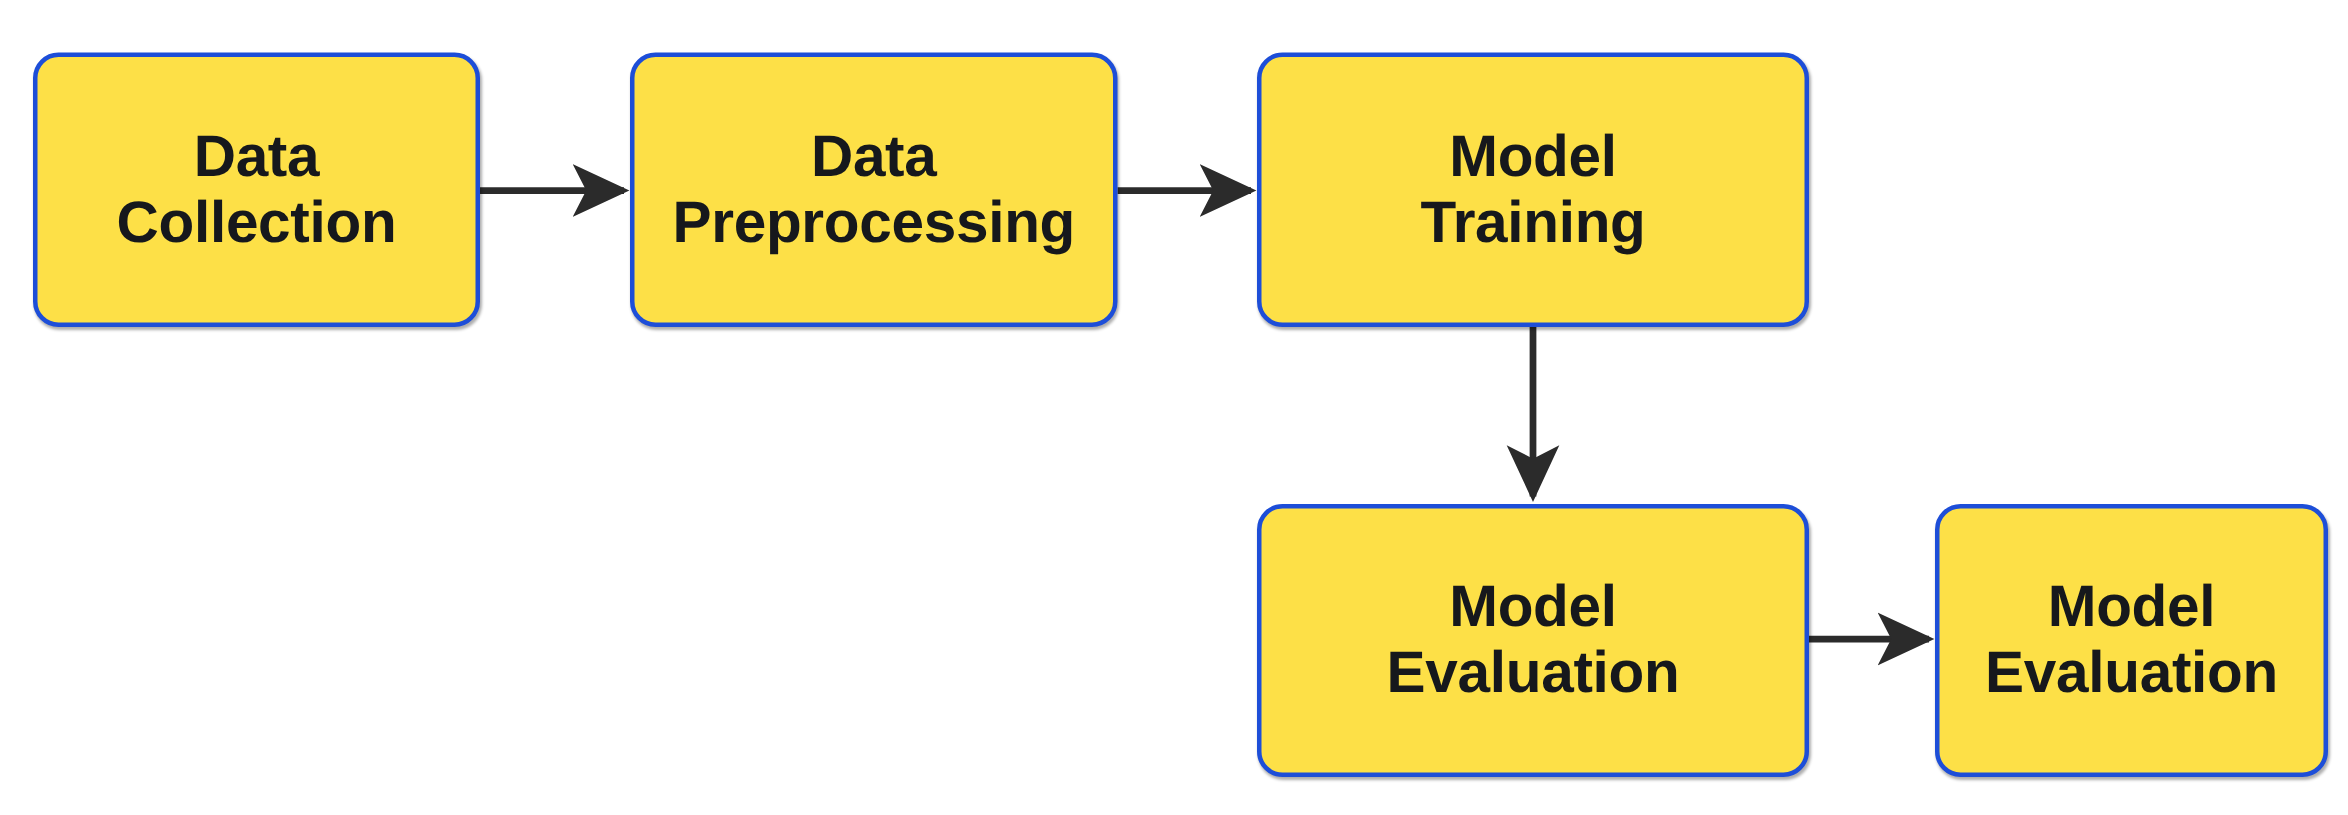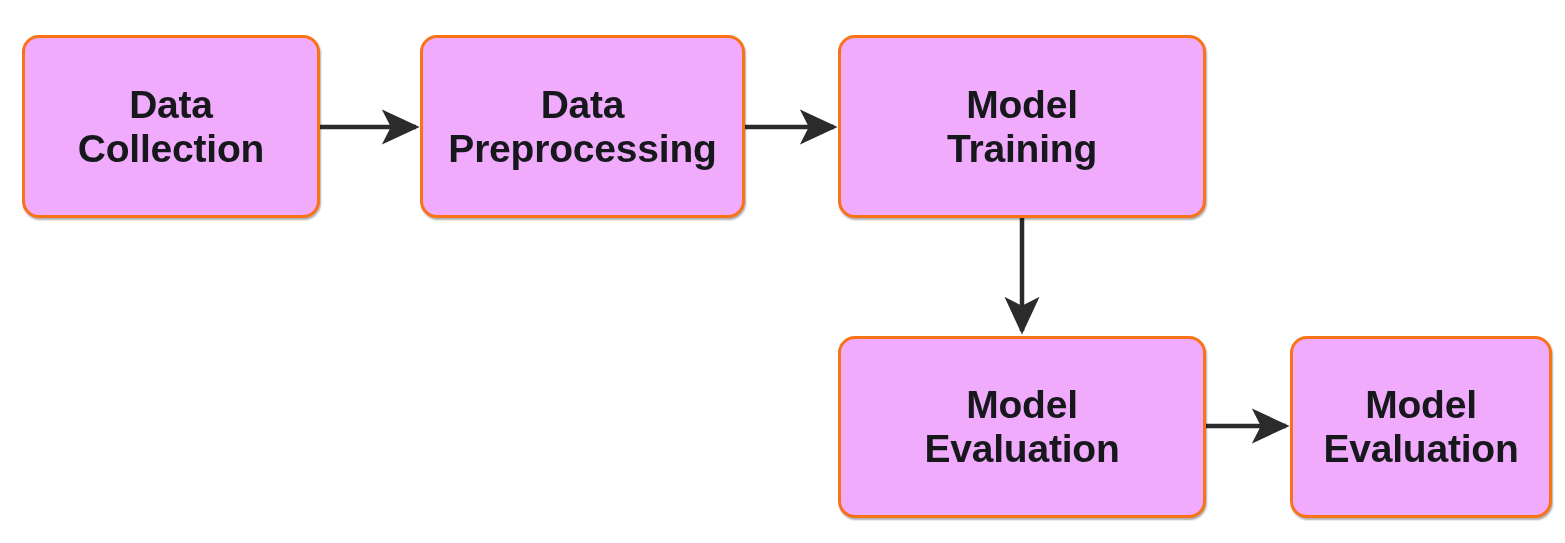--- a/index.html
+++ b/index.html
@@ -21,22 +21,22 @@
   .flow-svg {
     position: absolute;
     left: 0;
     top: 0;
     width: 1565px;
     height: 543px;
   }
   .node {
     position: absolute;
     box-sizing: border-box;
-    background: #f0abfc;
-    border: 3px solid #f97316;
+    background: #fde047;
+    border: 3px solid #1d4ed8;
     border-radius: 17px;
     display: flex;
     align-items: center;
     justify-content: center;
     text-align: center;
     box-shadow: 1px 2px 2px rgba(0,0,0,0.32);
     z-index: 2;
   }
   .node-label {
     font-size: 39px;

